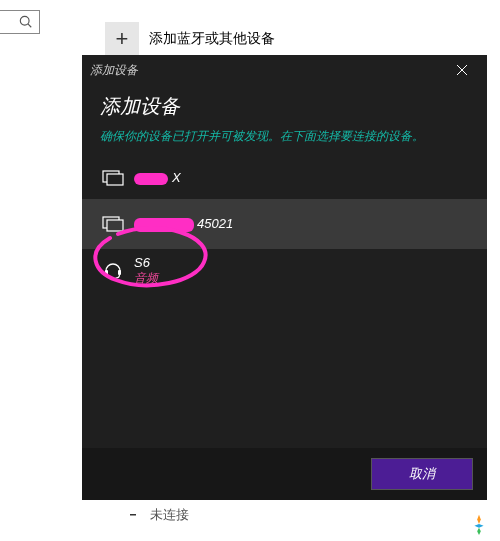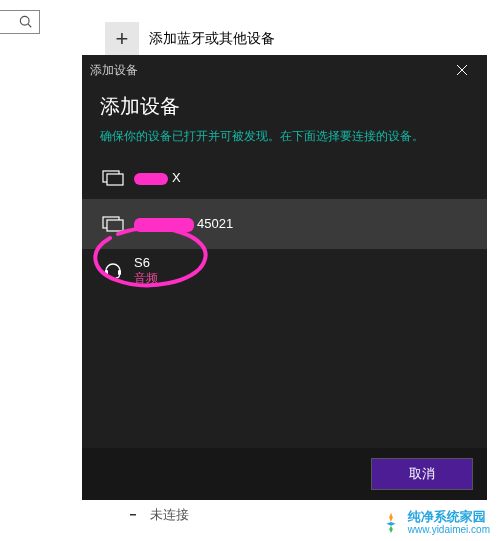--- a/index.html
+++ b/index.html
@@ -3,21 +3,21 @@
 <meta charset="utf-8">
 <style>
   html,body{margin:0;padding:0;background:#fff;font-family:"Microsoft YaHei","Segoe UI",sans-serif;height:541px;width:500px;overflow:hidden;}
   .bg-page{position:relative;width:500px;height:541px;}
   .bg-search{position:absolute;left:0;top:10px;width:40px;height:24px;border:1px solid #888;border-left:none;display:flex;align-items:center;justify-content:flex-end;padding-right:6px;box-sizing:border-box;}
   .magnifier{width:14px;height:14px;}
   .bg-heading{position:absolute;left:105px;top:-5px;font-size:18px;color:#000;font-weight:600;letter-spacing:1px;}
   .add-row{position:absolute;left:105px;top:22px;display:flex;align-items:center;gap:10px;}
   .plus-btn{width:34px;height:34px;background:#e6e6e6;display:flex;align-items:center;justify-content:center;color:#333;font-size:22px;}
   .add-label{font-size:14px;color:#000000;}
-  .dialog{position:absolute;left:82px;top:55px;width:405px;height:445px;background:#1f1f1f;color:#fff;display:flex;flex-direction:column;}
+  .dialog{position:absolute;left:82px;top:55px;width:405px;height:445px;background:#1f1f1f;color:#fff;display:flex;flex-direction:column;font-style:italic;}
   .dlg-titlebar{height:30px;display:flex;align-items:center;justify-content:space-between;padding:0 8px;font-size:12px;color:#ccc;}
   .dlg-close{width:34px;height:28px;display:flex;align-items:center;justify-content:center;color:#fff;font-size:14px;}
   .dlg-body{padding:6px 18px 0 18px;flex:1;display:flex;flex-direction:column;}
   .dlg-h1{font-size:20px;font-weight:400;margin:2px 0 8px 0;}
   .dlg-sub{font-size:12px;color:#14b8a6;margin-bottom:12px;}
   .dev-item{display:flex;align-items:center;gap:10px;height:42px;padding:0 2px;}
   .dev-item.sel{background:#3a3a3a;margin:0 -18px;padding:4px 20px;}
   .dev-icon{width:22px;height:18px;display:flex;align-items:center;justify-content:center;flex:0 0 22px;}
   .dev-text{display:flex;flex-direction:column;line-height:1.2;}
   .dev-name{font-size:13px;color:#fff;}
@@ -123,19 +123,15 @@
       </svg>
     <span class="status-text">未连接</span>
   </div>
 
   <div class="watermark">
     <svg class="wm-logo" viewBox="0 0 24 24">
       <path d="M12 2 L14 7 L12 12 L10 7 Z" fill="#ff9a1f"></path>
       <path d="M12 12 L17 14 L12 16 L7 14 Z" fill="#26a6e0"></path>
       <path d="M12 16 L14 20 L12 24 L10 20 Z" fill="#3bbf5b"></path>
     </svg>
-    <span class="wm-text">
-      <span class="wm-cn">纯净系统家园</span>
-      <span class="wm-url">www.yidaimei.com</span>
-    </span>
   </div>
 
 </div>
 
 </body></html>

